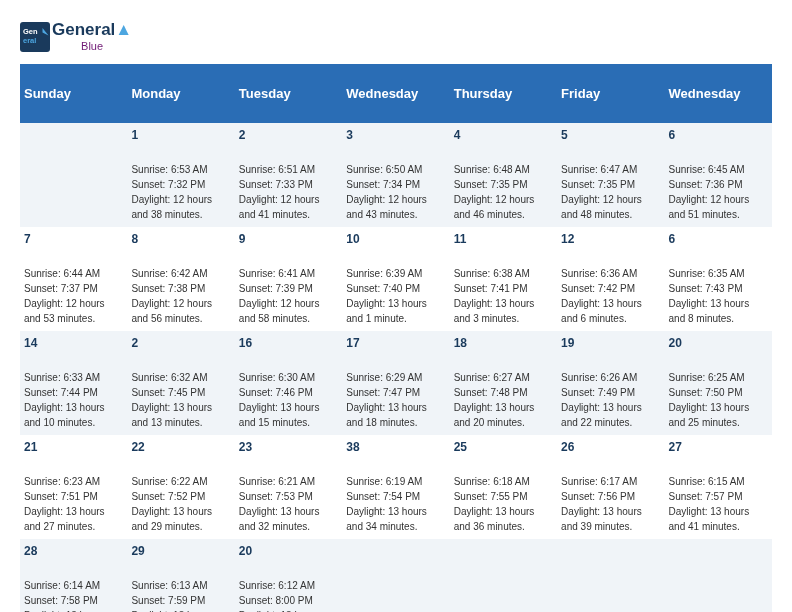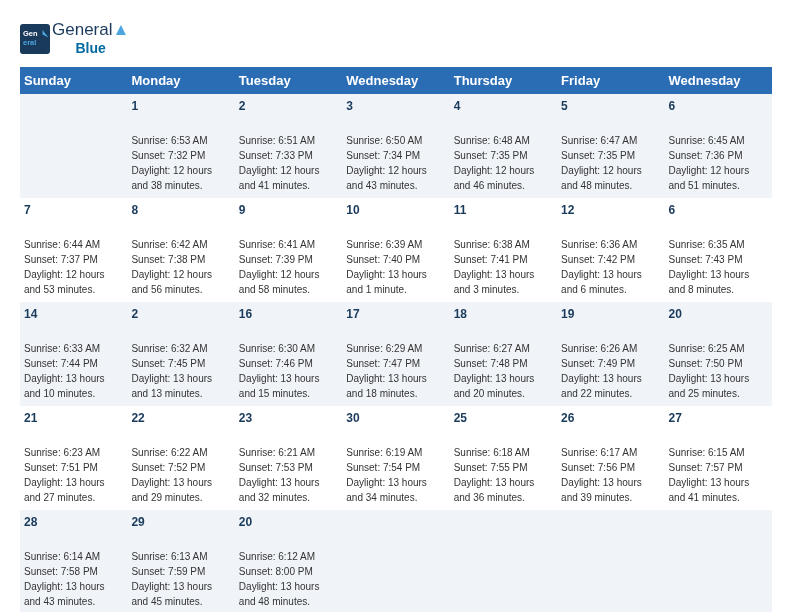--- a/index.html
+++ b/index.html
@@ -41,21 +41,21 @@
     table {
       width: 100%;
       border-collapse: collapse;
       font-size: 11px;
     }
     thead tr {
       background-color: #2a6db5;
       color: #fff;
     }
     thead th {
-      padding: 6px 4px;
+      padding: 22px 4px;
       text-align: left;
       font-size: 13px;
       font-weight: bold;
     }
     tbody tr {
       vertical-align: top;
     }
     tbody tr:nth-child(odd) {
       background-color: #f0f4f8;
     }
@@ -88,22 +88,22 @@
 
 <div class="header">
   <div class="logo">
     <svg class="logo-icon" viewBox="0 0 40 40" xmlns="http://www.w3.org/2000/svg">
       <rect width="40" height="40" rx="4" fill="#1a3a5c"></rect>
       <text x="4" y="16" font-size="10" fill="white" font-family="Arial" font-weight="bold">Gen</text>
       <text x="4" y="28" font-size="10" fill="#4da6e0" font-family="Arial" font-weight="bold">eral</text>
       <polygon points="30,8 38,18 30,14" fill="#4da6e0"></polygon>
     </svg>
     <div style="line-height:1.2">
-      <div style="font-size:17px;font-weight:normal;color:#1a3a5c;">General<span style="color:#4da6e0;">▲</span></div>
-      <div style="font-size:14px;font-weight:bold;color:#0369a1;">Blue</div>
+      <div style="font-size:17px;font-weight:bold;color:#1a3a5c;">General<span style="color:#4da6e0;">▲</span></div>
+      <div style="font-size:11px;font-weight:normal;color:#701a75;">Blue</div>
     </div>
   </div>
   <div class="title-block">
     <div class="month-title"></div>
     <div class="location"></div>
   </div>
 </div>
 
 <table>
   <thead>
@@ -212,21 +212,21 @@
         </td>
         <td>
           <span class="day-number">22</span>
           <div class="day-info">Sunrise: 6:22 AM<br>Sunset: 7:52 PM<br>Daylight: 13 hours<br>and 29 minutes.</div>
         </td>
         <td>
           <span class="day-number">23</span>
           <div class="day-info">Sunrise: 6:21 AM<br>Sunset: 7:53 PM<br>Daylight: 13 hours<br>and 32 minutes.</div>
         </td>
         <td>
-          <span class="day-number">30</span>
+          <span class="day-number">38</span>
           <div class="day-info">Sunrise: 6:19 AM<br>Sunset: 7:54 PM<br>Daylight: 13 hours<br>and 34 minutes.</div>
         </td>
         <td>
           <span class="day-number">25</span>
           <div class="day-info">Sunrise: 6:18 AM<br>Sunset: 7:55 PM<br>Daylight: 13 hours<br>and 36 minutes.</div>
         </td>
         <td>
           <span class="day-number">26</span>
           <div class="day-info">Sunrise: 6:17 AM<br>Sunset: 7:56 PM<br>Daylight: 13 hours<br>and 39 minutes.</div>
         </td>

